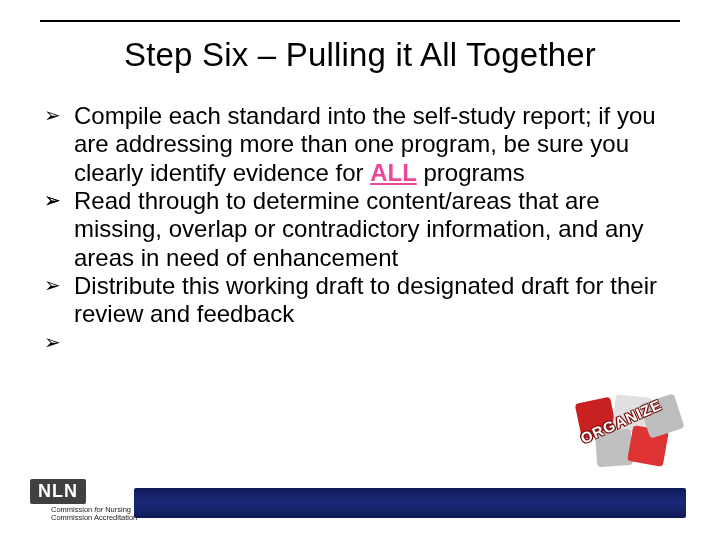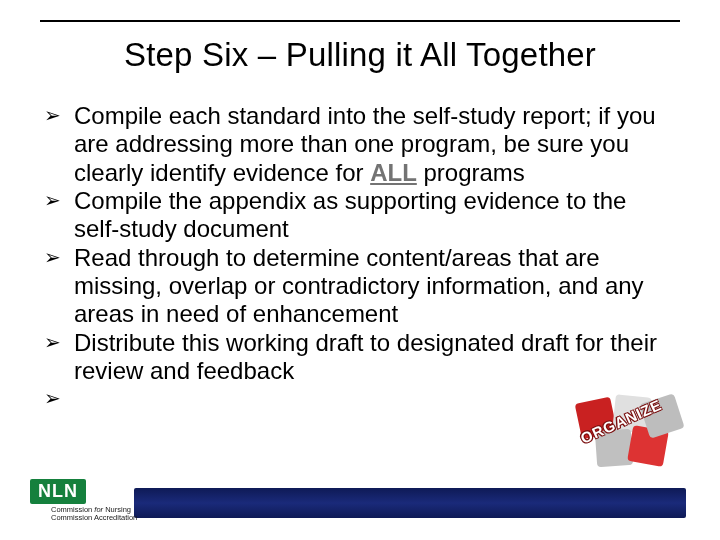--- a/index.html
+++ b/index.html
@@ -35,37 +35,37 @@
   ul.slide-bullets > li .arrow-bullet {
     position: absolute;
     left: 0;
     top: 2px;
     font-size: 20px;
     color: #000;
   }
   .emph-all {
     font-weight: bold;
     text-decoration: underline;
-    color: #737373;
+    color: #ec4899;
   }
   .footer {
     position: absolute;
     left: 30px;
     bottom: 18px;
     display: flex;
     align-items: center;
     gap: 8px;
   }
   .nln-logo {
     display: flex;
     flex-direction: column;
     align-items: flex-start;
   }
   .nln-box {
-    background: #15803d;
+    background: #404040;
     color: #fff;
     font-weight: 700;
     font-size: 18px;
     letter-spacing: 1px;
     padding: 2px 8px;
     border-radius: 2px;
   }
   .nln-sub {
     font-size: 7.5px;
     line-height: 1.1;
@@ -123,21 +123,20 @@
 
   <h1 class="title">Step Six – Pulling it All Together</h1>
 
   <ul class="slide-bullets">
     <li>
       <span class="arrow-bullet">➢</span>
       <span>Compile each standard into the self-study report; if you are addressing more than one program, be sure you clearly identify evidence for </span><span class="emph-all">ALL</span><span> programs</span>
     </li>
     <li>
       <span class="arrow-bullet">➢</span>
-      <span>Compile the appendix as supporting evidence to the self-study document</span>
     </li>
     <li>
       <span class="arrow-bullet">➢</span>
       <span>Read through to determine content/areas that are missing, overlap or contradictory information, and any areas in need of enhancement</span>
     </li>
     <li>
       <span class="arrow-bullet">➢</span>
       <span>Distribute this working draft to designated draft for their review and feedback</span>
     </li>
     <li>

